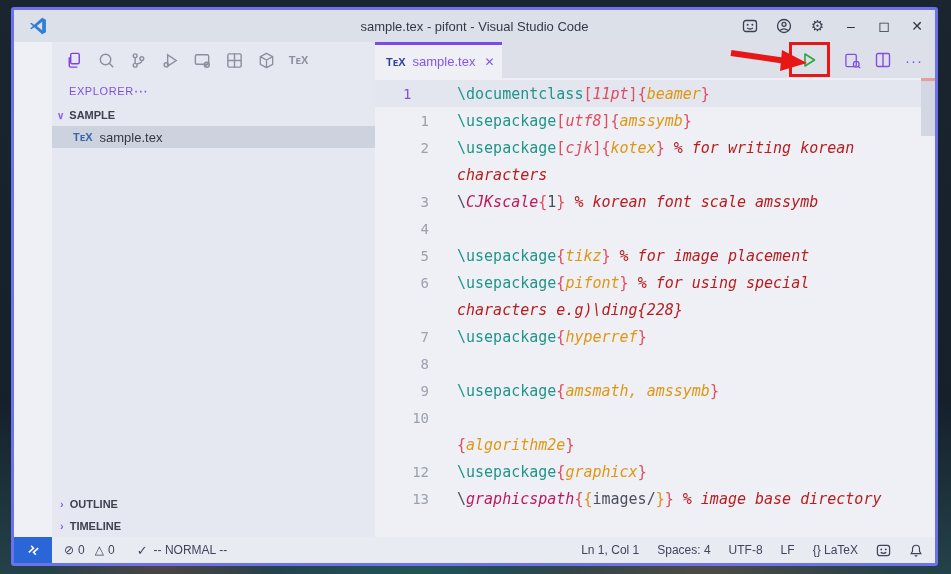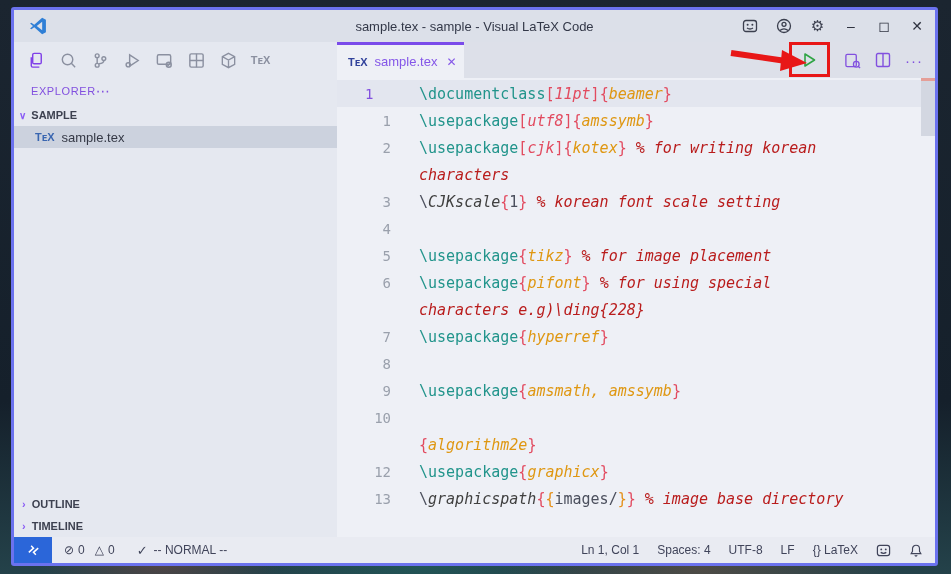--- a/index.html
+++ b/index.html
@@ -17,21 +17,21 @@
     display:flex; flex-direction:column; overflow:hidden;
   }
   
   .titlebar { height:32px; background:#dce0e9; position:relative; display:flex; align-items:center; flex:none; }
   .vscode-logo { margin-left:14px; width:20px; height:20px; }
   .title-text { position:absolute; left:0; right:0; text-align:center; font-size:13px; color:#333848; }
   .tb-right { position:absolute; right:10px; top:0; height:32px; display:flex; align-items:center; gap:17px; color:#3b3f4e; }
   .tb-ico { width:17px; height:17px; display:flex; align-items:center; justify-content:center; font-size:15px; color:#3b3f4e; cursor:default; }
   .win-ctl { font-size:14px; color:#2f3340; width:16px; text-align:center; }
   
-  .main { flex:1; display:flex; min-height:0; }
+  .main { flex:1; display:flex; min-height:0;padding-left:38px; }
   .sidebar { width:323px; flex:none; background:#e5e8f0; position:relative; }
   .activity-row { height:36px; display:flex; align-items:center; gap:11px; padding-left:12px; }
   .act-ico { width:21px; height:21px; color:#8b90a0; display:flex; align-items:center; justify-content:center; }
   .act-ico.active { color:#8040e8; }
   .act-tex { font-size:11px; font-weight:bold; letter-spacing:0; }
   .explorer-header { height:26px; display:flex; align-items:center; justify-content:flex-start; padding:0 16px 0 17px; }
   .explorer-label { font-size:11px; letter-spacing:.6px; color:#8250df; }
   .hdr-dots { color:#8250df; font-size:14px; letter-spacing:1px; }
   .ws-row { height:22px; display:flex; align-items:center; gap:5px; padding-left:5px; font-size:11px; font-weight:bold; color:#3d4150; }
   .ws-chev { color:#8a5cf5; font-size:10px; }
@@ -52,21 +52,21 @@
   .play-wrap { position:relative; padding:0 13px; height:36px; display:flex; align-items:center; }
   .red-box { position:absolute; left:0; top:0; right:0; bottom:1px; border:3px solid #e81717; }
   .ea-dots { color:#8250df; font-size:15px; letter-spacing:1px; }
   .code-area { flex:1; position:relative; overflow:hidden; padding-top:2px; }
   .code-row { height:27px; display:flex; align-items:center; white-space:pre; font-family:"DejaVu Sans Mono", monospace; font-size:15px; }
   .code-row.active-line { background:#e3e6ef; }
   .gut { width:60px; flex:none; text-align:right; padding-right:6px; color:#9aa0ac; font-size:14px; }
   .gut.abs { text-align:left; padding-left:28px; color:#8250df; }
   .code-text { margin-left:22px;text-align:right; }
   .tk-cmd { color:#21948b; }
-  .tk-cmdi { color:#404040; font-style:italic; }
+  .tk-cmdi { color:#be185d; font-style:italic; }
   .tk-brk { color:#e24a5f; }
   .tk-brk2 { color:#e58f17; }
   .tk-opt { color:#e24a5f; font-style:italic; }
   .tk-arg { color:#df9712; font-style:italic; }
   .tk-plain { color:#4b4f5d; }
   .tk-cmt { color:#b91c1c; font-style:italic; }
   .scrollbar-thumb { position:absolute; right:0; top:3px; width:14px; height:55px; background:#d3d7e1; }
   .overview-mark { position:absolute; right:0; top:0; width:14px; height:4px; background:#e59f98; }
   
   .statusbar { height:26px; flex:none; background:#e9ebf2; display:flex; align-items:center; font-size:12px; color:#40445a; }
@@ -82,21 +82,21 @@
 </style>
 </head>
 <body>
 
 <div class="window">
 
   <div class="titlebar">
     <svg class="vscode-logo" viewBox="0 0 24 24">
       <path fill="#2f7fd6" d="M17 2 L7.5 10.5 L4 8 L2.5 9 L6 12 L2.5 15 L4 16 L7.5 13.5 L17 22 L21.5 19.5 L21.5 4.5 Z M17 7 L17 17 L10.5 12 Z"></path>
     </svg>
-    <span class="title-text">sample.tex - sample - Visual LaTeX Code</span>
+    <span class="title-text">sample.tex - pifont - Visual Studio Code</span>
     <div class="tb-right">
       <span class="tb-ico">
         <svg width="16" height="16" viewBox="0 0 16 16" fill="none" stroke="currentColor" stroke-width="1.3">
           <rect x="1.5" y="2.5" width="13" height="11" rx="2.5"></rect>
           <circle cx="5.6" cy="6.8" r="1" fill="currentColor" stroke="none"></circle>
           <circle cx="10.4" cy="6.8" r="1" fill="currentColor" stroke="none"></circle>
           <path d="M5 10 q3 2 6 0"></path>
         </svg>
       </span>
       <span class="tb-ico">
@@ -221,21 +221,21 @@
           <span class="ea-dots">···</span>
         </div>
       </div>
 
       <div class="code-area">
         <div>
             <div class="code-row active-line"><span class="gut abs">1</span><span class="code-text"><span class="tk-cmd">\documentclass</span><span class="tk-brk">[</span><span class="tk-opt">11pt</span><span class="tk-brk">]</span><span class="tk-brk">{</span><span class="tk-arg">beamer</span><span class="tk-brk">}</span></span></div>
             <div class="code-row"><span class="gut">1</span><span class="code-text"><span class="tk-cmd">\usepackage</span><span class="tk-brk">[</span><span class="tk-opt">utf8</span><span class="tk-brk">]</span><span class="tk-brk">{</span><span class="tk-arg">amssymb</span><span class="tk-brk">}</span></span></div>
             <div class="code-row"><span class="gut">2</span><span class="code-text"><span class="tk-cmd">\usepackage</span><span class="tk-brk">[</span><span class="tk-opt">cjk</span><span class="tk-brk">]</span><span class="tk-brk">{</span><span class="tk-arg">kotex</span><span class="tk-brk">}</span><span class="tk-plain"> </span><span class="tk-cmt">% for writing korean</span></span></div>
             <div class="code-row"><span class="gut"></span><span class="code-text"><span class="tk-cmt">characters</span></span></div>
-            <div class="code-row"><span class="gut">3</span><span class="code-text"><span class="tk-plain">\</span><span class="tk-cmdi">CJKscale</span><span class="tk-brk">{</span><span class="tk-plain">1</span><span class="tk-brk">}</span><span class="tk-plain"> </span><span class="tk-cmt">% korean font scale setting</span></span></div>
+            <div class="code-row"><span class="gut">3</span><span class="code-text"><span class="tk-plain">\</span><span class="tk-cmdi">CJKscale</span><span class="tk-brk">{</span><span class="tk-plain">1</span><span class="tk-brk">}</span><span class="tk-plain"> </span><span class="tk-cmt">% korean font scale amssymb</span></span></div>
             <div class="code-row"><span class="gut">4</span><span class="code-text"></span></div>
             <div class="code-row"><span class="gut">5</span><span class="code-text"><span class="tk-cmd">\usepackage</span><span class="tk-brk">{</span><span class="tk-arg">tikz</span><span class="tk-brk">}</span><span class="tk-plain"> </span><span class="tk-cmt">% for image placement</span></span></div>
             <div class="code-row"><span class="gut">6</span><span class="code-text"><span class="tk-cmd">\usepackage</span><span class="tk-brk">{</span><span class="tk-arg">pifont</span><span class="tk-brk">}</span><span class="tk-plain"> </span><span class="tk-cmt">% for using special</span></span></div>
             <div class="code-row"><span class="gut"></span><span class="code-text"><span class="tk-cmt">characters e.g)\ding{228}</span></span></div>
             <div class="code-row"><span class="gut">7</span><span class="code-text"><span class="tk-cmd">\usepackage</span><span class="tk-brk">{</span><span class="tk-arg">hyperref</span><span class="tk-brk">}</span></span></div>
             <div class="code-row"><span class="gut">8</span><span class="code-text"></span></div>
             <div class="code-row"><span class="gut">9</span><span class="code-text"><span class="tk-cmd">\usepackage</span><span class="tk-brk">{</span><span class="tk-arg">amsmath, amssymb</span><span class="tk-brk">}</span></span></div>
             <div class="code-row"><span class="gut">10</span></div>
             <div class="code-row"><span class="gut"></span><span class="code-text"><span class="tk-brk">{</span><span class="tk-arg">algorithm2e</span><span class="tk-brk">}</span></span></div>
             <div class="code-row"><span class="gut">12</span><span class="code-text"><span class="tk-cmd">\usepackage</span><span class="tk-brk">{</span><span class="tk-arg">graphicx</span><span class="tk-brk">}</span></span></div>

